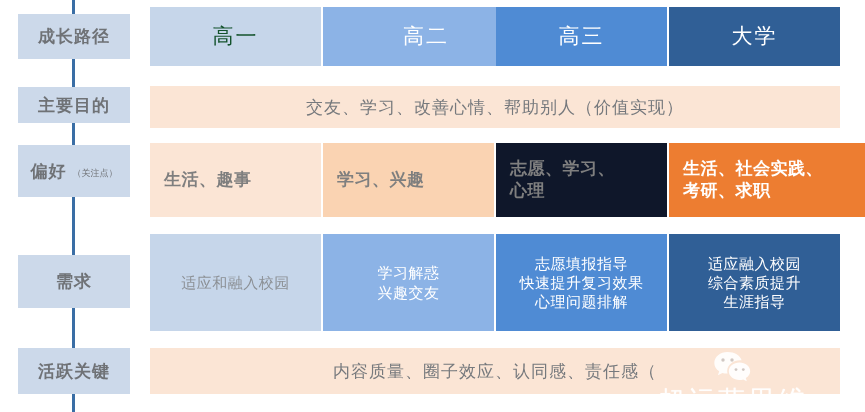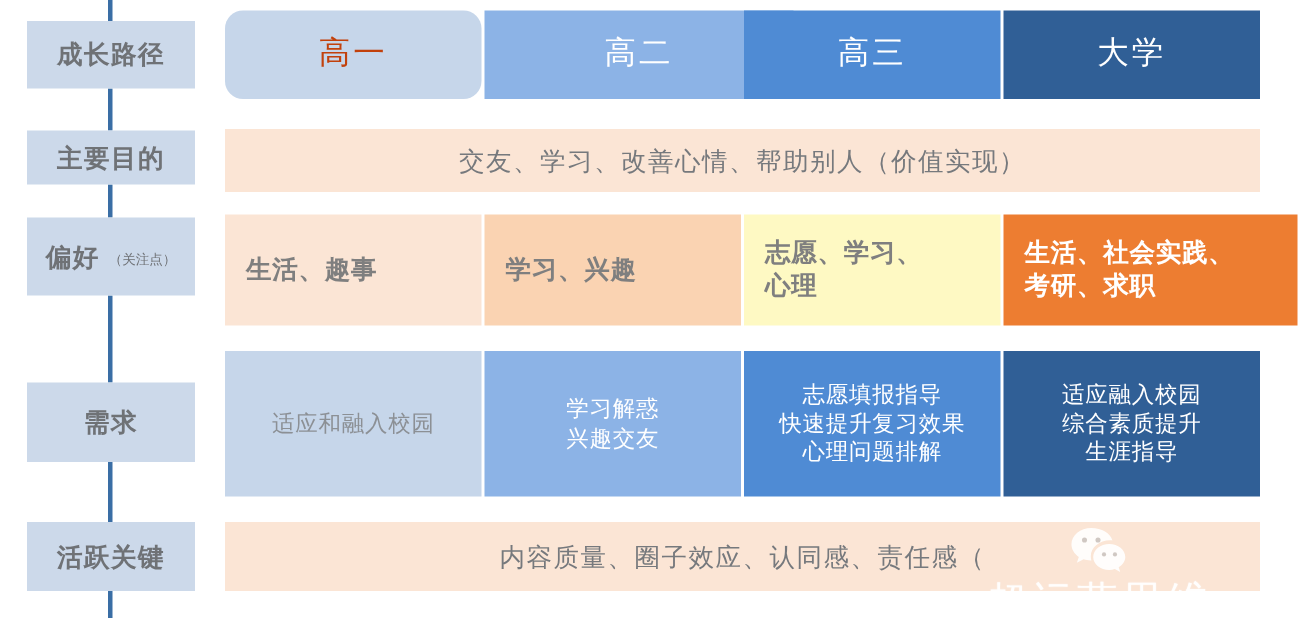--- a/index.html
+++ b/index.html
@@ -66,21 +66,21 @@
     line-height: 1.28;
     white-space: pre-line;
   }
 
   .hdr {
     font-size: 21px;
     color: #ffffff;
     font-weight: normal;
     letter-spacing: 2px;
   }
-  .hdr.pale { color: #c2410c; border-radius: 12px; }
+  .hdr.pale { color: #14532d; }
 
   .full-band {
     position: absolute;
     box-sizing: border-box;
     display: flex;
     align-items: center;
     justify-content: center;
     font-size: 17px;
     color: #76797d;
     letter-spacing: 1px;
@@ -179,21 +179,21 @@
   <div class="full-band" style="left:150px;top:86px;width:690px;height:42px;background:#fbe5d5;">
     <span>交友、学习、改善心情、帮助别人（价值实现）</span>
   </div>
 
   <div class="cell pref" style="left:150px;top:143px;width:171px;height:74px;background:#fbe5d5;">
     <span>生活、趣事</span>
   </div>
   <div class="cell pref" style="left:323px;top:143px;width:171px;height:74px;background:#fad3b2;">
     <span>学习、兴趣</span>
   </div>
-  <div class="cell pref" style="left:496px;top:143px;width:171px;height:74px;background:#fef9c3;">
+  <div class="cell pref" style="left:496px;top:143px;width:171px;height:74px;background:#0f172a;">
     <span>志愿、学习、
 心理</span>
   </div>
   <div class="cell pref white" style="left:669px;top:143px;width:201px;height:74px;background:#ed7d31;">
     <span>生活、社会实践、
 考研、求职</span>
   </div>
 
   <div class="cell need muted" style="left:150px;top:234px;width:171px;height:97px;background:#c6d6ea;">
     <span>适应和融入校园</span>

